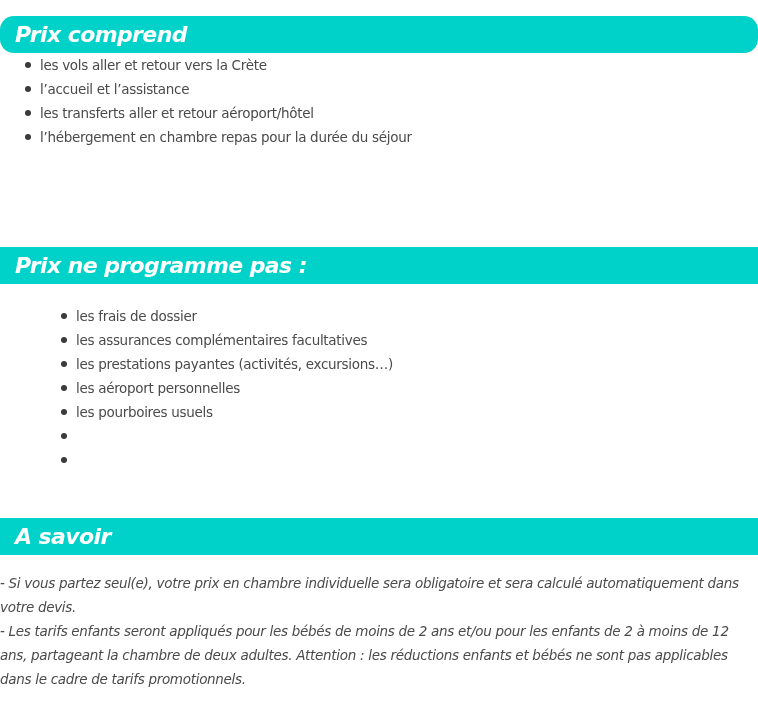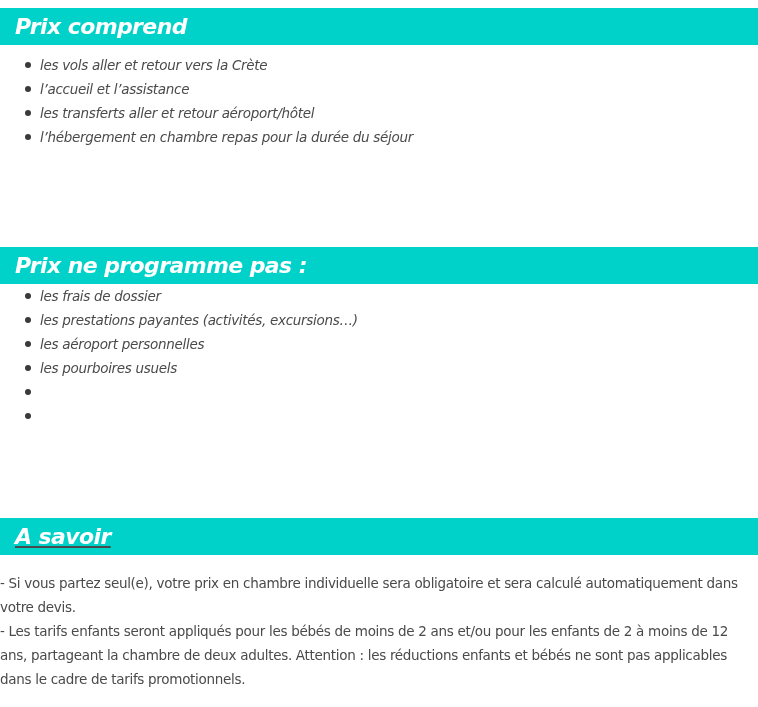--- a/index.html
+++ b/index.html
@@ -41,73 +41,74 @@
       left: 0;
       margin: 0;
       padding: 0;
       list-style: none;
     }
     ul.bullets li {
       position: relative;
       height: 24px;
       line-height: 24px;
       padding-left: 40px;
-      font-style: italic;
       font-size: 13.5px;
       letter-spacing: -0.3px;
       color: #4a4a4a;
       white-space: nowrap;
     }
     ul.bullets li .dot {
       position: absolute;
       left: 25px;
       top: 9px;
       width: 6px;
       height: 6px;
       border-radius: 50%;
       background: #3a3a3a;
     }
     .notes {
       position: absolute;
       left: 0;
       top: 571px;
       width: 758px;
+      font-style: italic;
       font-size: 13.5px;
       letter-spacing: -0.3px;
       line-height: 24px;
       color: #4a4a4a;
     }
     .notes p {
       margin: 0;
     }
   </style>
 </head>
 <body>
 
-<div class="section-header" style="top:8px;">
+<div class="section-header" style="top:16px;border-radius:14px;">
   <h2>Prix comprend</h2>
 </div>
 <ul class="bullets" style="top:53px;">
   <li><span class="dot"></span><span>les vols aller et retour vers la Crète</span></li>
   <li><span class="dot"></span><span>l’accueil et l’assistance</span></li>
   <li><span class="dot"></span><span>les transferts aller et retour aéroport/hôtel</span></li>
   <li><span class="dot"></span><span>l’hébergement en chambre repas pour la durée du séjour</span></li>
 </ul>
 
 <div class="section-header" style="top:247px;">
   <h2>Prix ne programme pas :</h2>
 </div>
-<ul class="bullets" style="top:284px;">
+<ul class="bullets" style="top:304px;padding-left:36px;">
   <li><span class="dot"></span><span>les frais de dossier</span></li>
+  <li><span class="dot"></span><span>les assurances complémentaires facultatives</span></li>
   <li><span class="dot"></span><span>les prestations payantes (activités, excursions…)</span></li>
   <li><span class="dot"></span><span>les aéroport personnelles</span></li>
   <li><span class="dot"></span><span>les pourboires usuels</span></li>
   <li><span class="dot"></span></li>
   <li><span class="dot"></span></li>
 </ul>
 
-<div class="section-header" style="top:518px;text-decoration:underline;">
+<div class="section-header" style="top:518px;">
   <h2>A savoir</h2>
 </div>
 <div class="notes">
   <p>- Si vous partez seul(e), votre prix en chambre individuelle sera obligatoire et sera calculé automatiquement dans votre devis.</p>
   <p>- Les tarifs enfants seront appliqués pour les bébés de moins de 2 ans et/ou pour les enfants de 2 à moins de 12 ans, partageant la chambre de deux adultes. Attention : les réductions enfants et bébés ne sont pas applicables dans le cadre de tarifs promotionnels.</p>
 </div>
 
 </body></html>

